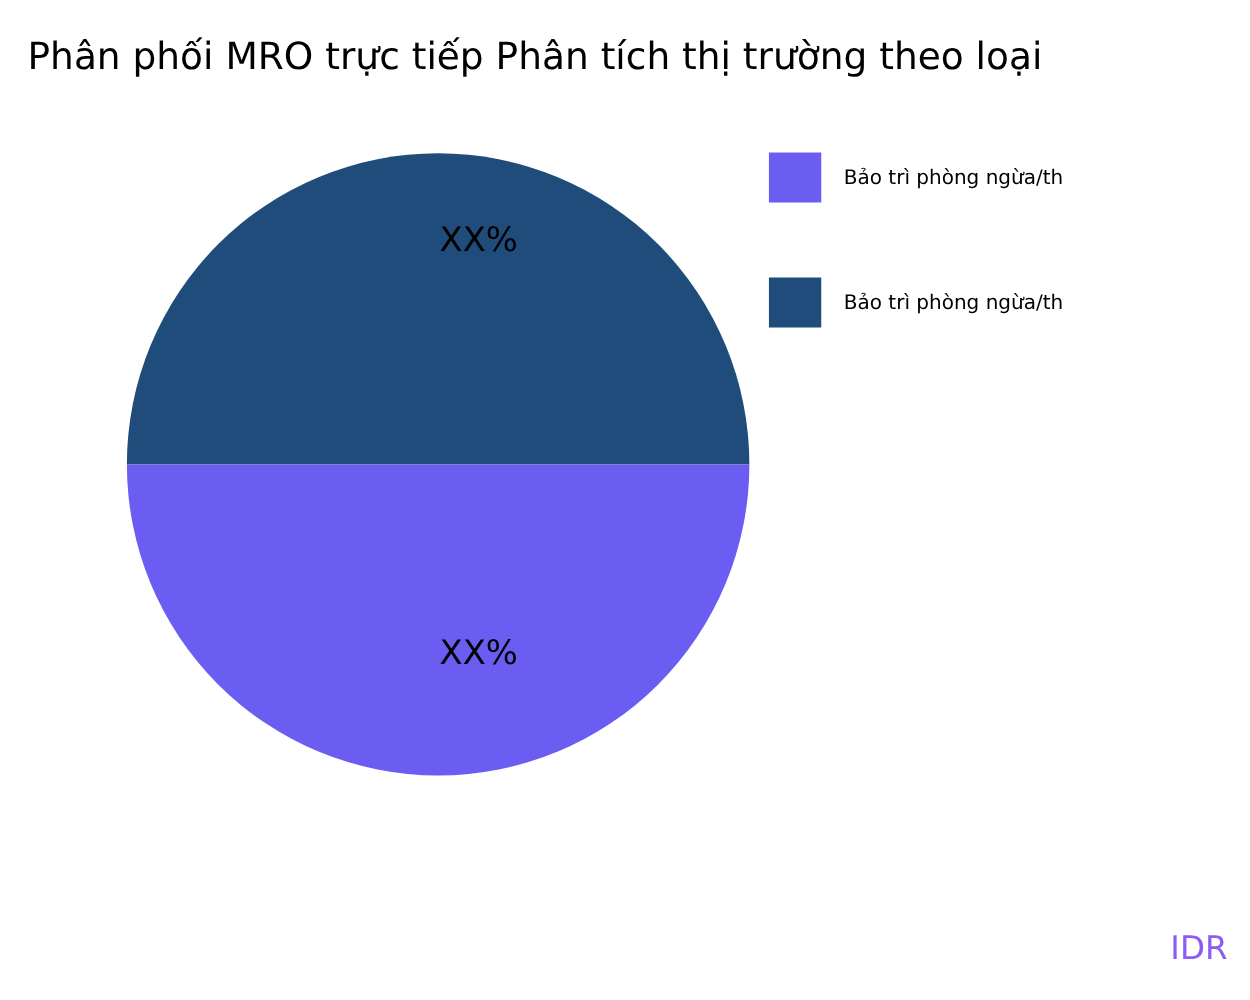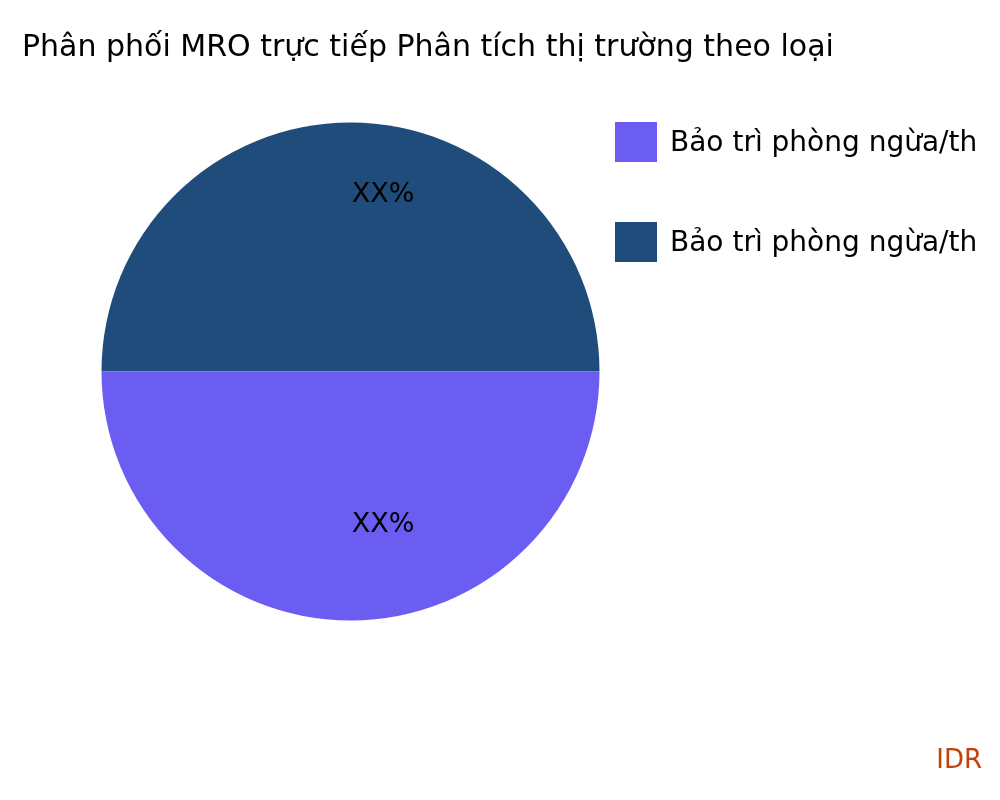--- a/index.html
+++ b/index.html
@@ -73,22 +73,22 @@
     margin-bottom: 58px;
     white-space: nowrap;
   }
   .legend-row:last-child { margin-bottom: 0; }
   .legend-swatch {
     width: 42px;
     height: 40px;
     flex: 0 0 42px;
   }
   .legend-text {
-    margin-left: 13px;
-    font-size: 28px;
+    margin-left: 18px;
+    font-size: 16px;
     line-height: 28px;
     color: #000000;
     white-space: nowrap;
   }
 
   
   #footer-note {
     position: absolute;
     right: 18px;
     bottom: 10px;
@@ -122,15 +122,15 @@
     <div class="legend-row">
       <span class="legend-swatch" id="legend-swatch-0" style="background: rgb(107, 92, 242);"></span>
       <span class="legend-text">Bảo trì phòng ngừa/th</span>
     </div>
     <div class="legend-row">
       <span class="legend-swatch" id="legend-swatch-1" style="background: rgb(31, 76, 122);"></span>
       <span class="legend-text">Bảo trì phòng ngừa/th</span>
     </div>
   </div>
 
-  <div id="footer-note" style="color: #c2410c;">IDR</div>
+  <div id="footer-note" style="color: #8b5cf6;">IDR</div>
 
 </div>
 
 </body></html>

